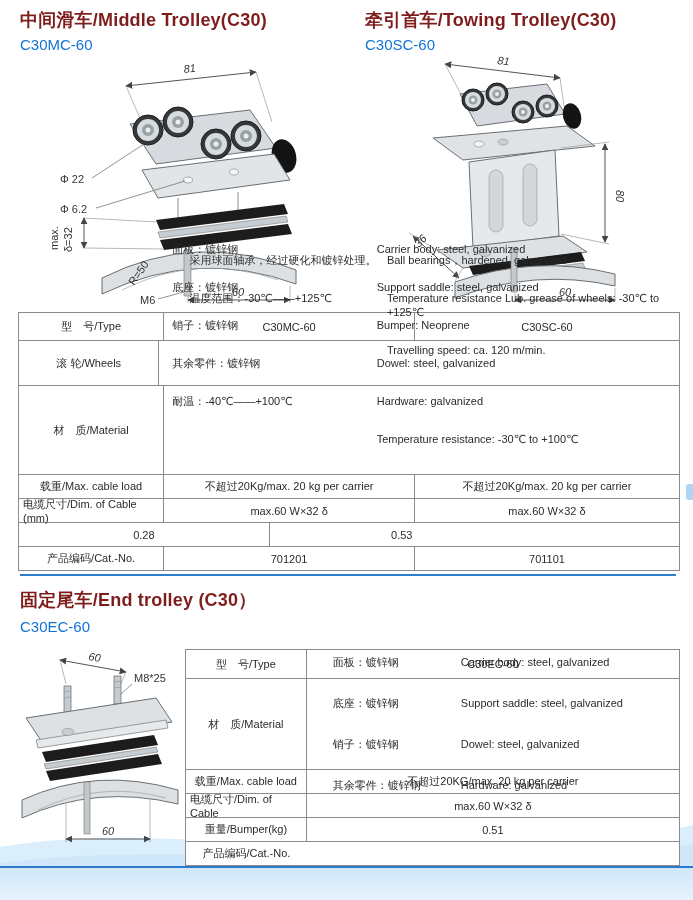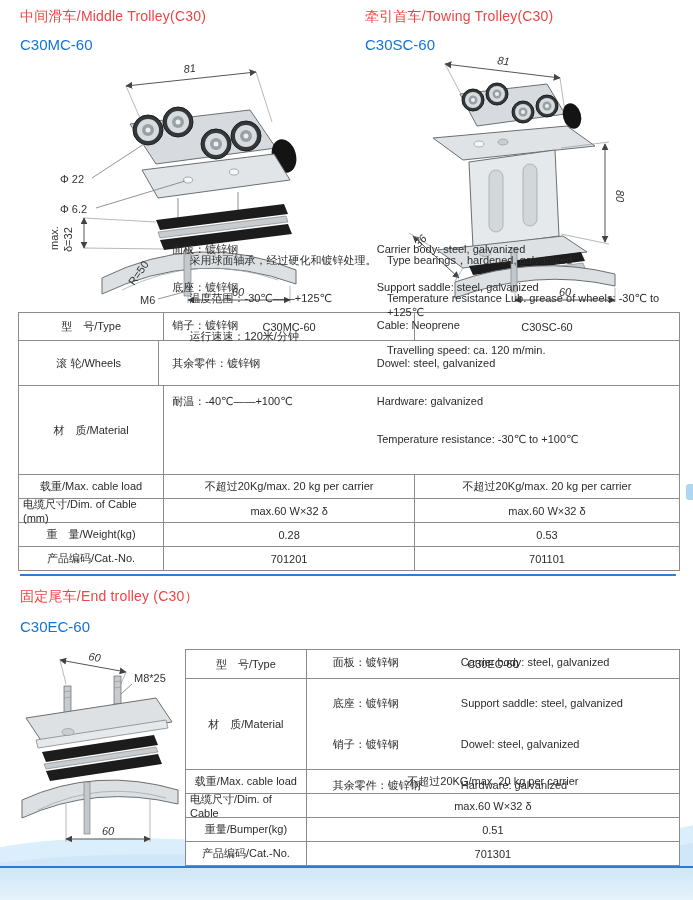--- a/index.html
+++ b/index.html
@@ -1,19 +1,19 @@
 <!DOCTYPE html>
 <html><head>
 <meta charset="utf-8">
 <style>
   html,body{margin:0;padding:0;}
   body{width:693px;height:900px;position:relative;overflow:hidden;background:#ffffff;
        font-family:"Liberation Sans","DejaVu Sans",sans-serif;color:#222;}
   .abs{position:absolute;}
-  .sec-title{font-size:14px;font-weight:normal;color:#ef4444;letter-spacing:0.2px;}
+  .sec-title{font-size:18px;font-weight:bold;color:#7f1d1d;letter-spacing:0.2px;}
   .model{font-size:15px;color:#1273d4;}
   
   .tbl{position:absolute;background:#ffffff;border:1px solid #8b8b8b;font-size:11px;color:#2b2b2b;z-index:3;}
   .trow{display:flex;border-bottom:1px solid #8b8b8b;align-items:stretch;}
   .trow:last-child{border-bottom:none;}
   .cell{border-right:1px solid #8b8b8b;display:flex;align-items:center;justify-content:center;
         text-align:left;padding:2px 4px;box-sizing:border-box;white-space:pre-wrap;}
   .cell:last-child{border-right:none;}
   .lblcell{justify-content:center;}
   .spancell{justify-content:flex-start;align-items:flex-end;text-align:left;padding:4px 8px;}
@@ -204,64 +204,62 @@
     <div class="cell mt-c1">C30MC-60</div>
     <div class="cell mt-c2">C30SC-60</div>
   </div>
   <div class="trow h-wheels">
     <div class="cell lblcell mt-c0">滚 轮/Wheels</div>
     <div class="cell spancell mt-span">
       <div class="biling">
         <div class="zhcol">
           <div class="line">采用球面轴承，经过硬化和镀锌处理。</div>
           <div class="line">温度范围：-30℃——+125℃</div>
-          <div class="line">运行速速：120米/分钟</div>
         </div>
         <div class="encol">
-          <div class="line">Type bearings，hardened, galvanized</div>
+          <div class="line">Ball bearings，hardened, galvanized</div>
           <div class="line">Temperature resistance Lub. grease of wheels: -30℃ to +125℃</div>
           <div class="line">Travelling speed: ca. 120 m/min.</div>
         </div>
       </div>
     </div>
   </div>
   <div class="trow h-material">
     <div class="cell lblcell mt-c0">材　质/Material</div>
     <div class="cell spancell mt-span">
       <div class="biling">
         <div class="zhcol">
           <div class="line">面板：镀锌钢</div>
           <div class="line">底座：镀锌钢</div>
           <div class="line">销子：镀锌钢</div>
           <div class="line">其余零件：镀锌钢</div>
           <div class="line">耐温：-40℃——+100℃</div>
         </div>
         <div class="encol">
           <div class="line">Carrier body: steel, galvanized</div>
           <div class="line">Support saddle: steel, galvanized</div>
-          <div class="line">Cable: Neoprene</div>
+          <div class="line">Bumper: Neoprene</div>
           <div class="line">Dowel: steel, galvanized</div>
           <div class="line">Hardware: galvanized</div>
           <div class="line">Temperature resistance: -30℃ to +100℃</div>
         </div>
       </div>
     </div>
   </div>
   <div class="trow h-small">
     <div class="cell lblcell mt-c0">载重/Max. cable load</div>
     <div class="cell mt-c1">不超过20Kg/max. 20 kg per carrier</div>
     <div class="cell mt-c2">不超过20Kg/max. 20 kg per carrier</div>
   </div>
   <div class="trow h-small">
     <div class="cell lblcell mt-c0">电缆尺寸/Dim. of Cable (mm)</div>
     <div class="cell mt-c1">max.60 W×32 δ</div>
     <div class="cell mt-c2">max.60 W×32 δ</div>
   </div>
   <div class="trow h-small">
-    <div class="cell lblcell mt-c0">重　量/Weight(kg)</div>
     <div class="cell mt-c1">0.28</div>
     <div class="cell mt-c2">0.53</div>
   </div>
   <div class="trow h-small">
     <div class="cell lblcell mt-c0">产品编码/Cat.-No.</div>
     <div class="cell mt-c1">701201</div>
     <div class="cell mt-c2">701101</div>
   </div>
 </div>
 
@@ -341,21 +339,20 @@
   <div class="trow bh-small">
     <div class="cell lblcell bt-c0">电缆尺寸/Dim. of Cable</div>
     <div class="cell bt-c1">max.60 W×32 δ</div>
   </div>
   <div class="trow bh-small">
     <div class="cell lblcell bt-c0">重量/Bumper(kg)</div>
     <div class="cell bt-c1">0.51</div>
   </div>
   <div class="trow bh-small">
     <div class="cell lblcell bt-c0">产品编码/Cat.-No.</div>
-    <div class="cell bt-c1">701301</div>
   </div>
 </div>
 
 <svg class="abs" style="left:0;top:795px;z-index:1;" width="693" height="105" viewBox="0 0 693 105">
   <path d="M0,105 L0,52 C130,30 280,58 430,46 C545,37 625,48 693,30 L693,105 Z" fill="#daeefb"></path>
   <path d="M0,105 L0,68 C160,48 330,70 470,60 C575,52 640,60 693,48 L693,105 Z" fill="#cfe7f8"></path>
 </svg>
 <div class="bottom-line"></div>
 <div class="bottom-band"></div>
 <div class="side-tab"></div>

